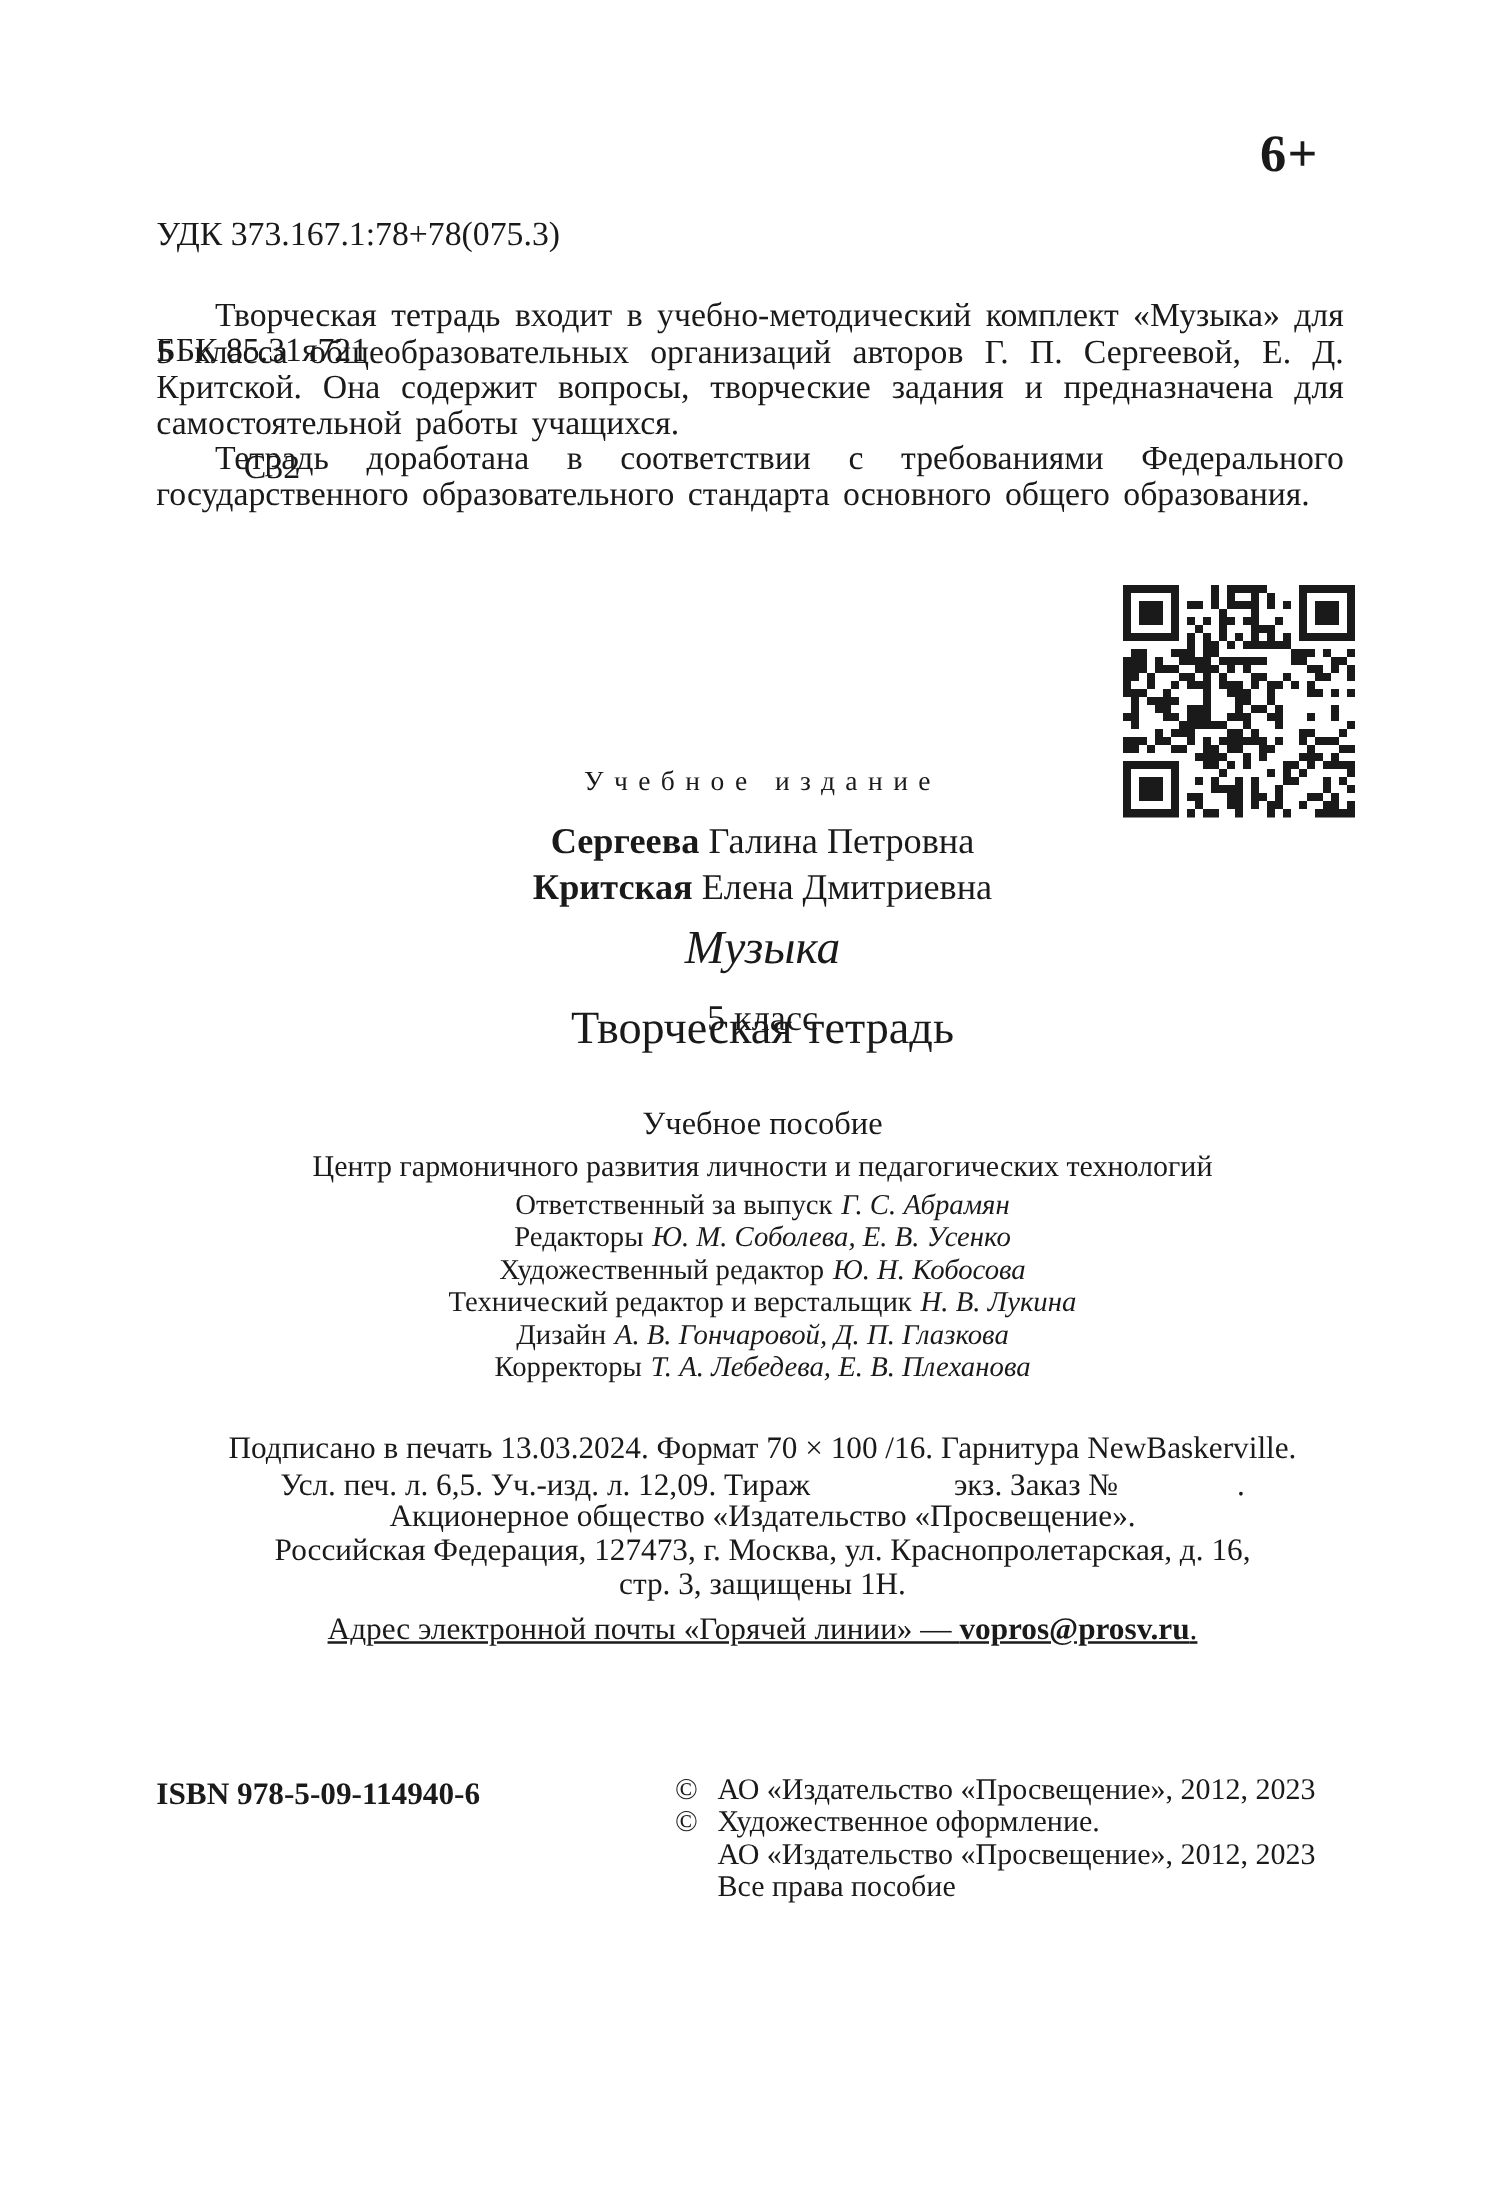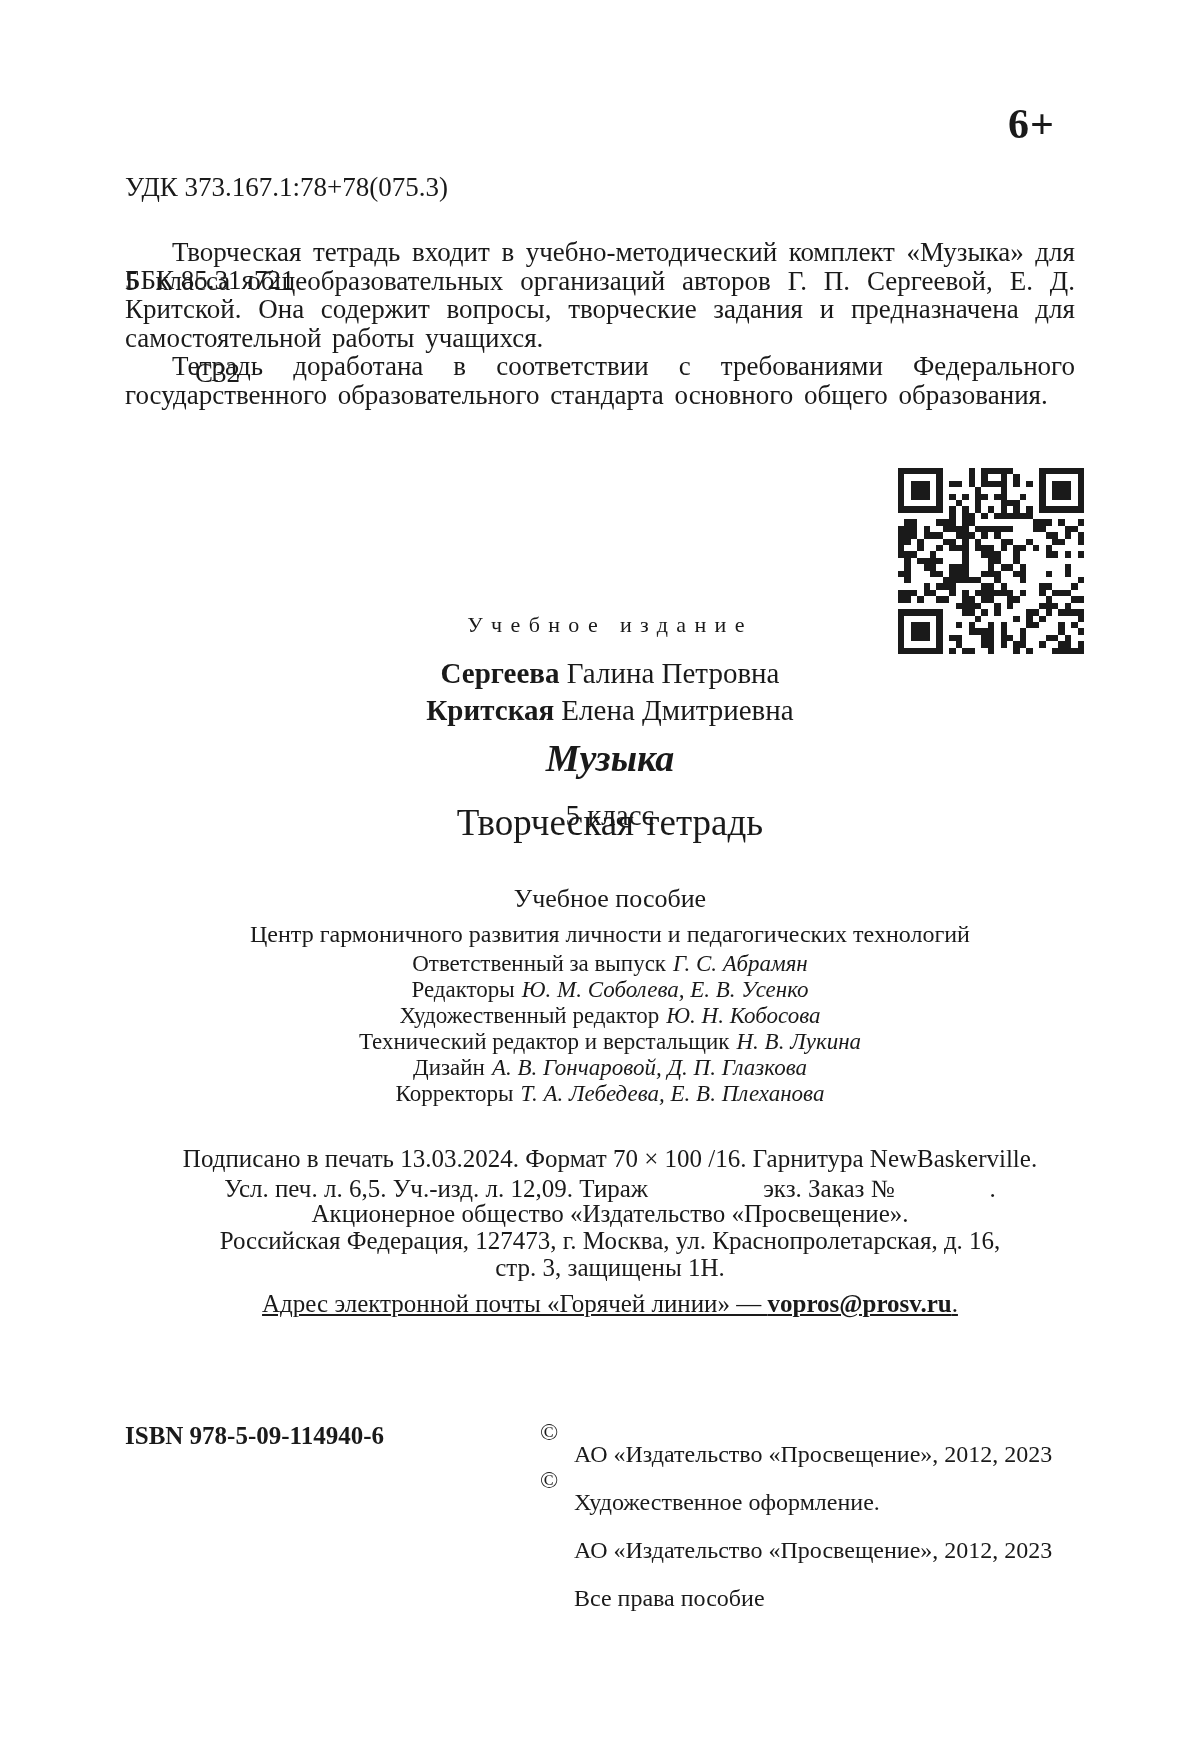--- a/index.html
+++ b/index.html
@@ -26,40 +26,40 @@
   .annotation p{margin:0;text-indent:47px;}
 
   
   .qr{left:898px;top:468px;width:186px;height:186px;}
   .qr svg{width:100%;height:100%;display:block;}
 
   
   .cc{left:130px;width:960px;text-align:center;}
   .edition-type{top:612px;font-size:22px;letter-spacing:0.38em;}
   .authors{top:655px;font-size:29px;line-height:37px;}
-  .book-title{top:736px;font-size:38px;font-weight:bold;font-style:italic;}
+  .book-title{top:736px;font-size:38px;font-weight:normal;font-style:italic;}
   .grade{top:799px;font-size:29px;}
   .subtitle{top:801px;font-size:37px;}
   .kind{top:884px;font-size:26px;}
   .center-line{top:921px;font-size:24px;}
   .credits{top:951px;font-size:23px;line-height:26px;}
   .credits .names{font-style:italic;margin-left:7px;}
   .imprint{top:1144px;font-size:25px;line-height:30px;}
   .blank-1{display:inline-block;width:115px;}
   .blank-2{display:inline-block;width:95px;}
   .publisher{top:1200px;font-size:25px;line-height:27px;}
   .email-line{top:1290px;font-size:25px;text-decoration:underline;}
   .email-line b{font-weight:bold;}
 
   
   .isbn{left:125px;top:1422px;font-size:25px;font-weight:bold;}
   .copyright{left:540px;top:1419px;font-size:24px;line-height:26px;}
   .c-row{display:flex;}
   .c-mark{width:34px;flex:0 0 34px;}
-  .c-text{flex:1;text-align:left;white-space:nowrap;margin-top:22px;}
+  .c-text{flex:1;text-align:left;white-space:nowrap;}
 </style>
 </head>
 <body>
 
 <div class="page">
 
   <div class="abs meta">
     <div>УДК 373.167.1:78+78(075.3)</div>
     <div>ББК 85.31я721</div>
     <div class="code-line">С32</div>

